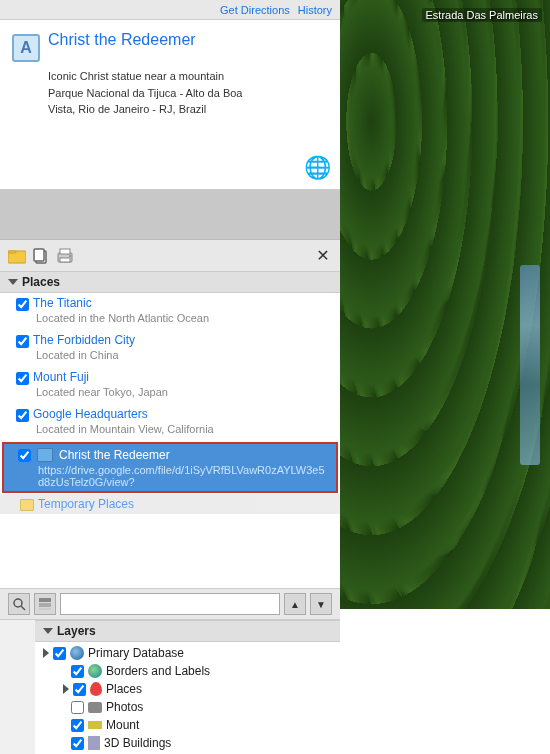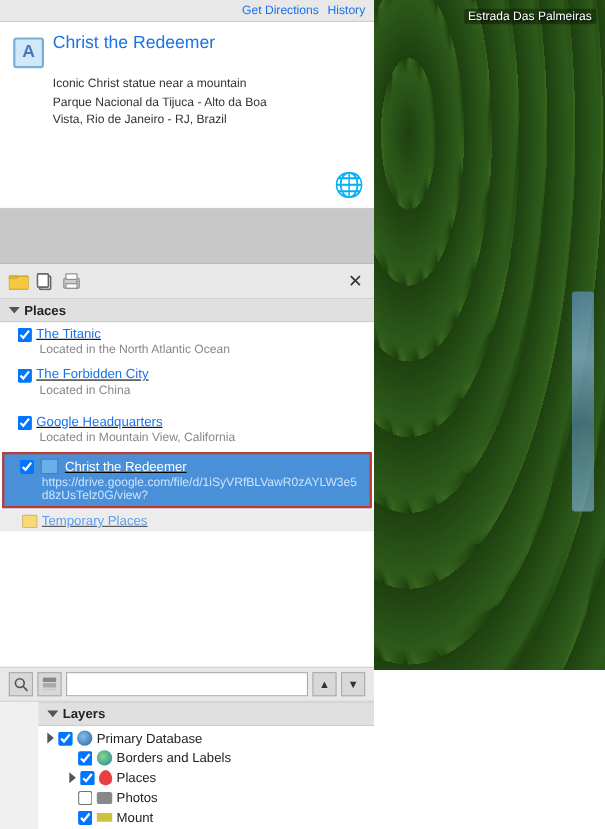--- a/index.html
+++ b/index.html
@@ -180,21 +180,20 @@
 
     .place-item {
       padding: 3px 8px 3px 16px;
       cursor: pointer;
     }
 
     .place-row {
       display: flex;
       align-items: flex-start;
       gap: 4px;
-      text-decoration: underline;
     }
 
     .place-checkbox {
       margin-top: 2px;
       flex-shrink: 0;
     }
 
     .place-folder-icon {
       width: 14px;
       height: 12px;
@@ -492,20 +491,25 @@
 
       <div class="place-item">
         <div class="place-row">
           <input type="checkbox" class="place-checkbox" checked="" style="">
           <span class="place-name">The Forbidden City</span>
         </div>
         <div class="place-location">Located in China</div>
       </div>
 
       <div class="place-item">
+        <div class="place-row">
+          <input type="checkbox" class="place-checkbox" checked="" style="">
+          <span class="place-name">Mount Fuji</span>
+        </div>
+        <div class="place-location">Located near Tokyo, Japan</div>
       </div>
 
       <div class="place-item">
         <div class="place-row">
           <input type="checkbox" class="place-checkbox" checked="" style="">
           <span class="place-name">Google Headquarters</span>
         </div>
         <div class="place-location">Located in Mountain View, California</div>
       </div>
 
@@ -584,20 +588,25 @@
         <div class="layer-icon-camera"></div>
         <span class="layer-label">Photos</span>
       </div>
 
       <div class="layer-item indent-2">
         <input type="checkbox" class="layer-checkbox" checked="" style="">
         <div class="layer-icon-road"></div>
         <span class="layer-label">Mount</span>
       </div>
 
+      <div class="layer-item indent-2">
+        <input type="checkbox" class="layer-checkbox" checked="" style="">
+        <div class="layer-icon-building"></div>
+        <span class="layer-label">3D Buildings</span>
+      </div>
 
     </div>
   </div>
 
 </div>
 
 <div id="map-panel">
   <div id="map-image">
 
     <div style="position:absolute; inset:0; background:

